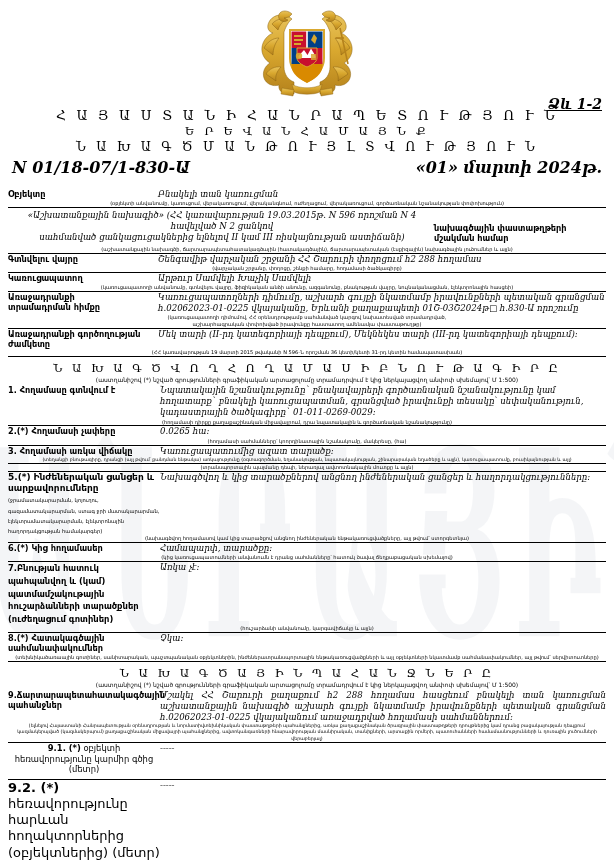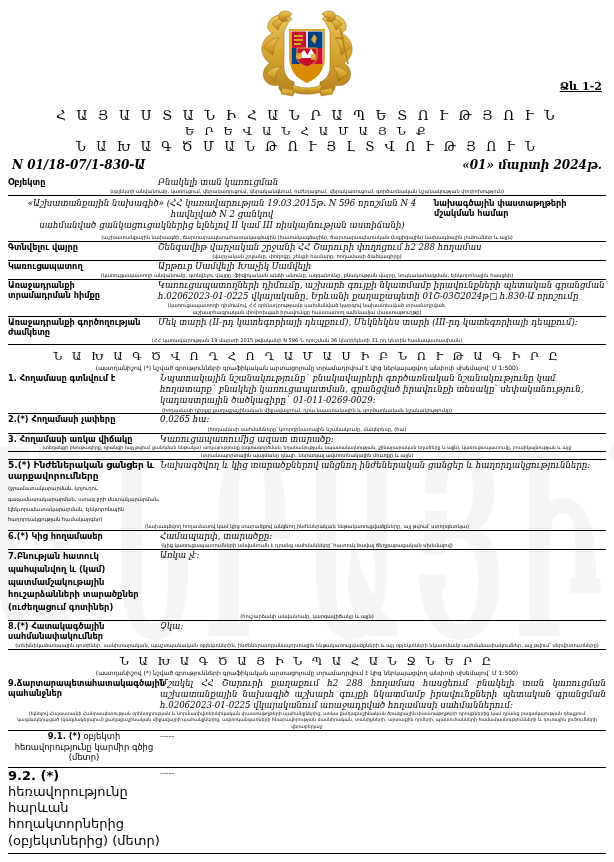--- a/index.html
+++ b/index.html
@@ -53,23 +53,24 @@
     padding-top: 4px;
     position: relative;
     z-index: 2;
   }
   .emblem { display:block; }
 
   
   .doc-ref {
     position: absolute;
     right: 12px;
-    top: 80px;
-    font-size: 11px;
+    top: 96px;
+    font-size: 14px;
     font-weight: bold;
+    font-style: italic;
     text-decoration: underline;
     font-family: "DejaVu Serif", "Liberation Serif", serif;
     z-index: 3;
   }
   .titles {
     text-align: center;
     position: relative;
     z-index: 2;
     margin-top: 3px;
   }
@@ -101,22 +102,22 @@
     line-height: 1.4;
   }
 
   .refline {
     display: flex;
     justify-content: space-between;
     align-items: baseline;
     font-family: "DejaVu Serif", "Liberation Serif", serif;
     font-style: italic;
     font-weight: bold;
-    font-size: 12px;
-    margin: 3px 4px 5px 4px;
+    font-size: 16px;
+    margin: 3px 4px 12px 4px;
     position: relative;
     z-index: 2;
   }
 
   
   table.doc {
     width: 100%;
     border-collapse: collapse;
     position: relative;
     z-index: 2;
@@ -272,21 +273,21 @@
         <tr>
       <td class="lbl">Օբյեկտը</td>
       <td class="val">Բնակելի տան կառուցման</td>
     </tr>
     <tr>
       <td colspan="2" class="hint rowline">(օբյեկտի անվանումը, կառուցում, վերակառուցում, վերականգնում, ուժեղացում, վերակառուցում, գործառնական նշանակության փոփոխություն)</td>
     </tr>
 
     <tr>
       <td colspan="2" style="padding:1px 2px;">
-        <div style="display:flex; align-items:flex-start; gap:0;">
+        <div style="display:flex; align-items:flex-end; gap:0;">
           <div class="val center" style="flex:1; white-space:pre-line;">«Աշխատանքային նախագիծ» (ՀՀ կառավարության 19.03.2015թ. N 596 որոշման N 4 հավելված N 2 ցանկով
 սահմանված ցանկացուցակներից ելնելով II կամ III ռիսկայնության աստիճանի)</div>
           <div class="lbl" style="width:168px; padding-left:0; text-align:left;">նախագծային փաստաթղթերի մշակման համար</div>
         </div>
       </td>
     </tr>
     <tr>
       <td colspan="2" class="hint rowline">(աշխատանքային նախագծի, ճարտարապետահատակագծային (հատակագծային), ճարտարապետական (էսքիզային) նախագծային լուծումներ և այլն)</td>
     </tr>
 

